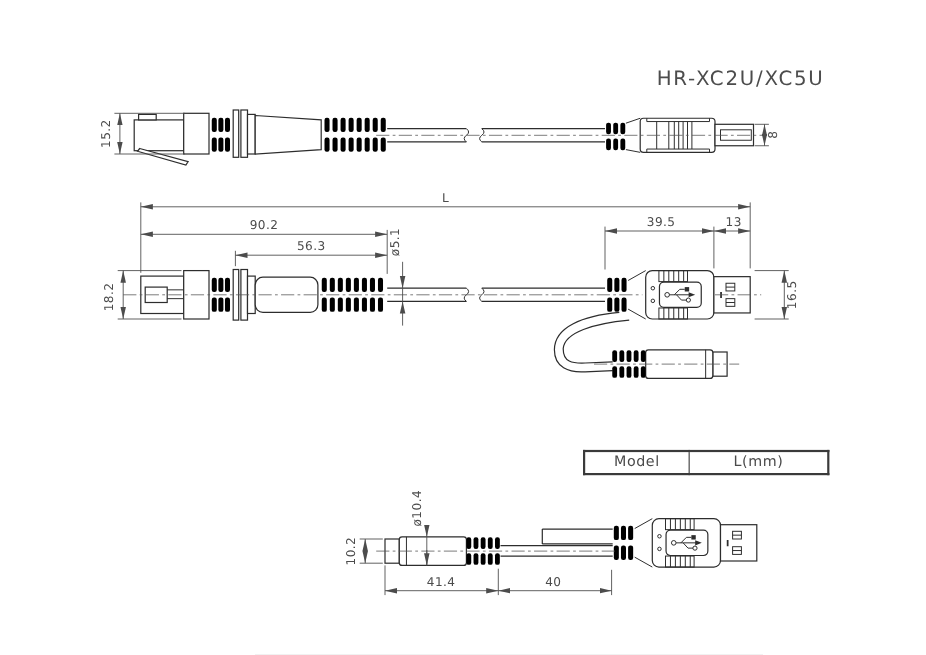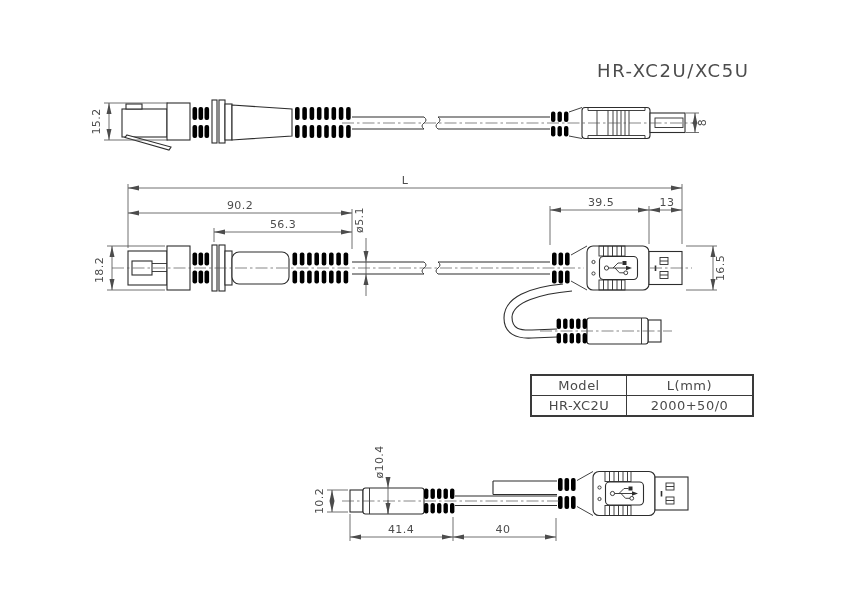--- a/index.html
+++ b/index.html
@@ -7,21 +7,21 @@
          font-family:"DejaVu Sans",sans-serif;padding-left:24px;}
   svg{position:absolute;left:0;top:0;}
   .geo{stroke:#2d2d2d;stroke-width:1.1;fill:none;}
   .geof{stroke:#2d2d2d;stroke-width:1.1;fill:#ffffff;}
   .thin{stroke:#2d2d2d;stroke-width:0.9;fill:none;}
   .dim{stroke:#4c4c4c;stroke-width:0.8;fill:none;}
   .cl{stroke:#555555;stroke-width:0.7;fill:none;stroke-dasharray:12 3 2.5 3;}
   text.dt{fill:#4c4c4c;font-size:11px;letter-spacing:0.4px;}
   text.ttl{fill:#4c4c4c;font-size:18px;letter-spacing:1.6px;}
   .dim-table{position:absolute;left:530px;top:374px;width:224px;}
-  .dim-table table{border-collapse:collapse;width:100%;border:2px solid #3a3a3a;}
+  .dim-table table{border-collapse:collapse;width:100%;border:2px solid #3a3a3a;margin-top:35px;}
   .dim-table th,.dim-table td{border:1px solid #3a3a3a;height:19px;text-align:center;
       font-weight:normal;font-size:13px;color:#4a4a4a;letter-spacing:0.5px;padding:0 4px;}
 </style>
 </head>
 <body>
 
 <div class="sheet">
 <svg width="842" height="595" viewBox="0 0 842 595">
   <defs>
     <marker id="arr" markerUnits="userSpaceOnUse" markerWidth="12" markerHeight="9" refX="11" refY="4.5" orient="auto-start-reverse">
@@ -244,20 +244,16 @@
   </g>
 </svg>
 
 <div class="dim-table">
   <table>
     <tbody>
           <tr>
       <th style="width:43%">Model</th>
       <th>L(mm)</th>
     </tr>
-    <tr>
-      <td>HR-XC2U</td>
-      <td>2000+50/0</td>
-    </tr>
   </tbody>
       </table>
 </div>
 </div>
 
 </body></html>

